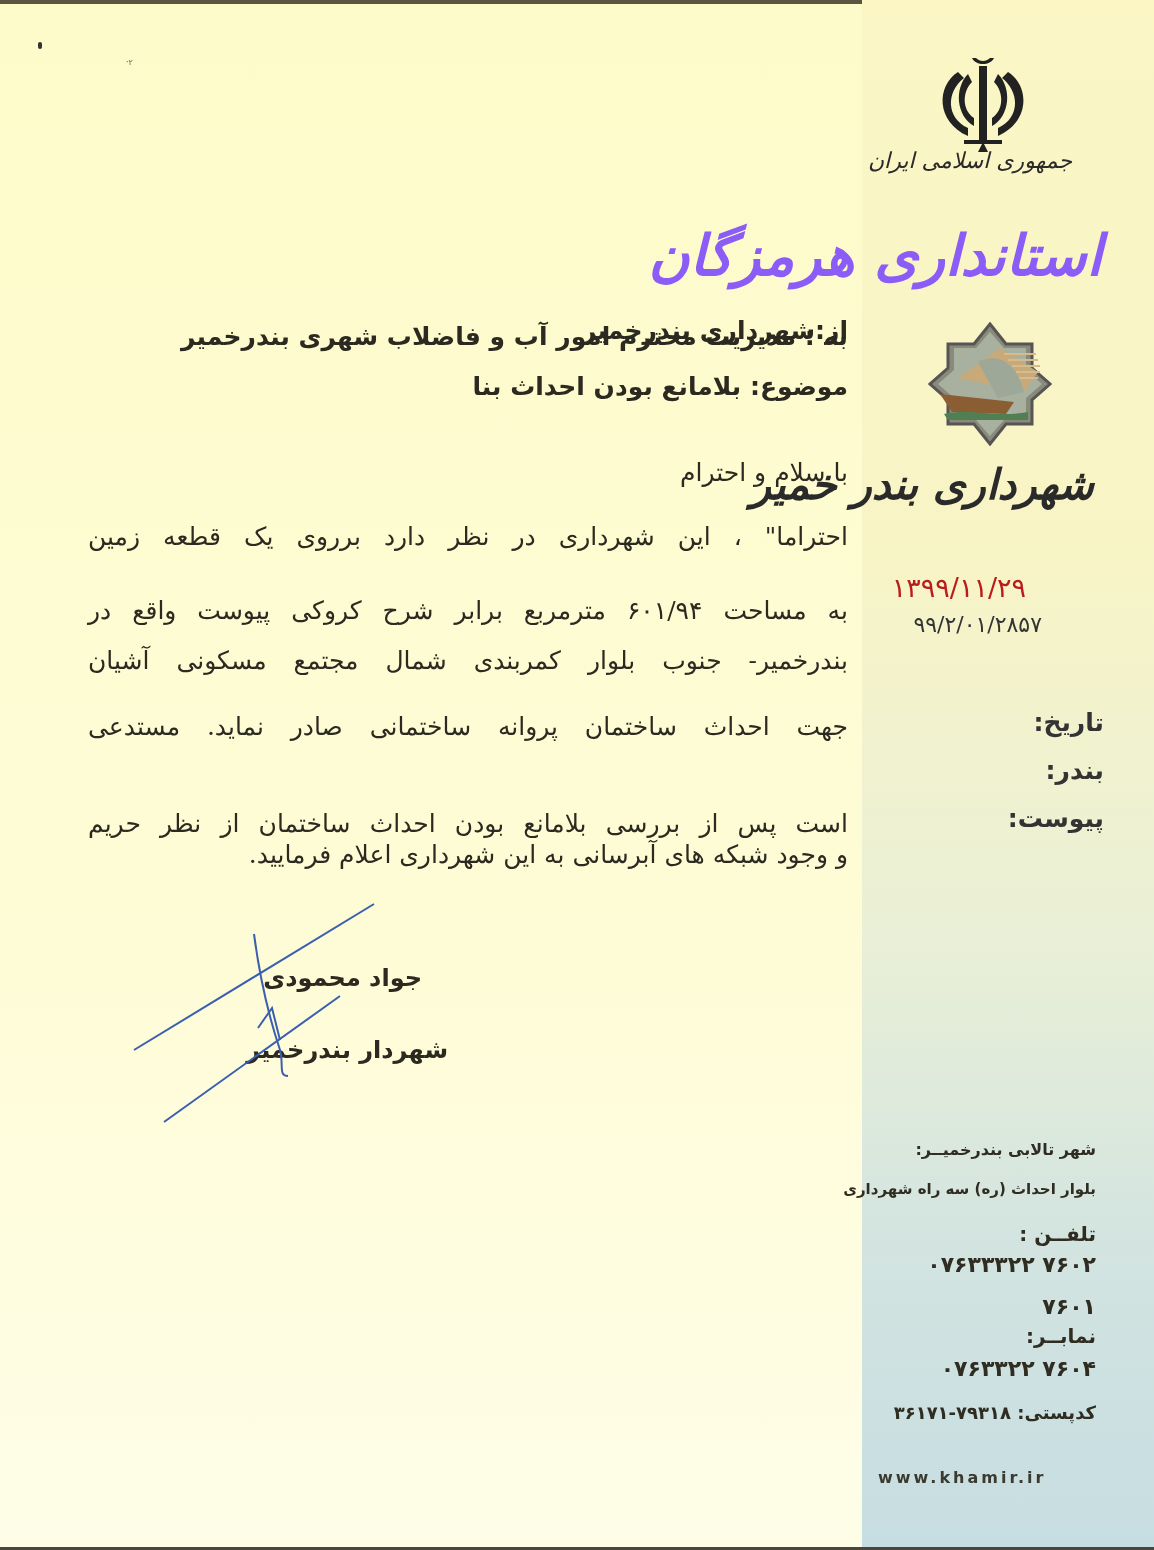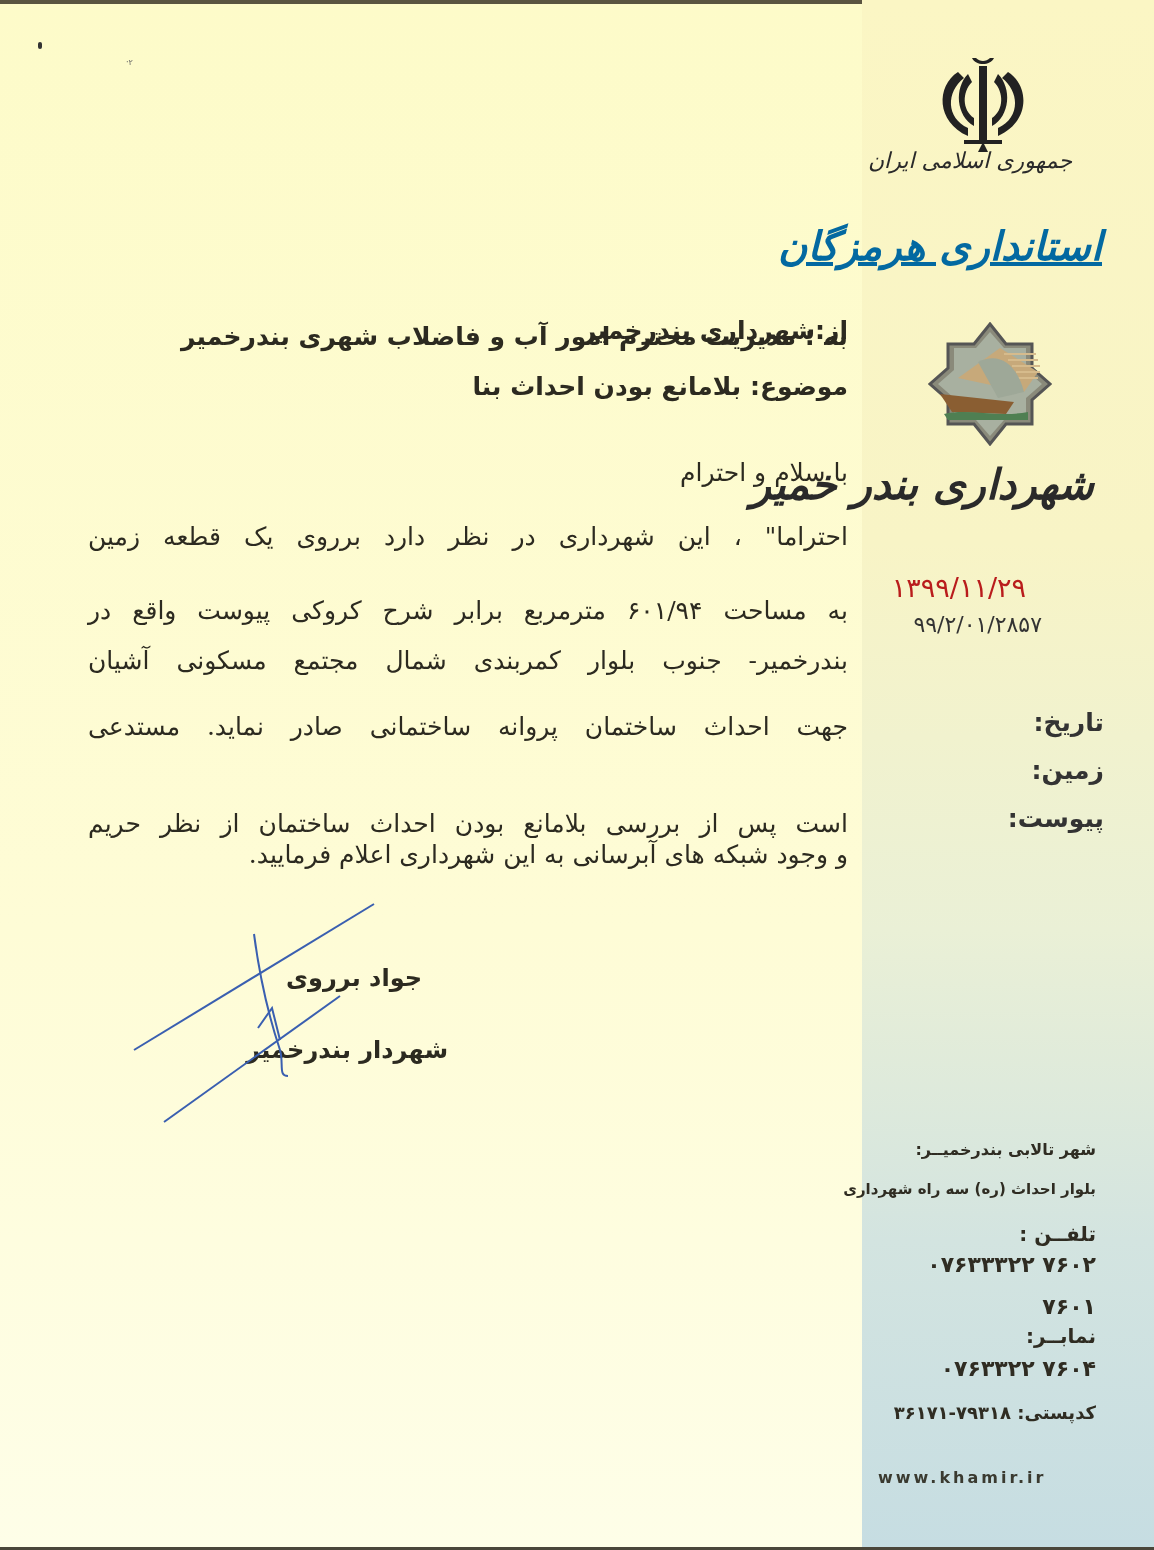--- a/index.html
+++ b/index.html
@@ -19,21 +19,21 @@
     position: absolute; left: 862px; top: 0; width: 292px; height: 1550px;
     background: linear-gradient(180deg, #fbf6c4 0%, #f8f4c6 35%, #eaf0d6 60%, #d3e4e0 80%, #c6dde2 100%);
   }
   .speck { position: absolute; width: 4px; height: 7px; background: #333; border-radius: 2px; }
   .speck2 { position: absolute; font-size: 8px; color: #666; }
 
   
   .emblem { position: absolute; left: 928px; top: 52px; width: 110px; height: 104px; }
   .rc-text { position: absolute; direction: rtl; text-align: center; }
   .iri-title { right: 82px; top: 148px; font-family: "DejaVu Serif", serif; font-style: italic; font-size: 22px; color: #2a2a2a; }
-  .province { right: 52px; top: 222px; font-family: "DejaVu Serif", serif; font-style: italic; font-weight: bold; font-size: 40px; color: #0369a1; text-decoration: underline; }
+  .province { right: 52px; top: 222px; font-family: "DejaVu Serif", serif; font-style: italic; font-weight: bold; font-size: 56px; color: #8b5cf6; }
   .muni-logo { position: absolute; left: 928px; top: 322px; width: 124px; height: 124px; }
   .muni-title { right: 60px; top: 460px; font-family: "DejaVu Serif", serif; font-style: italic; font-weight: bold; font-size: 42px; color: #2a2a2a; }
   .date-val { right: 128px; top: 572px; font-size: 27px; color: #b91c1c; letter-spacing: 1px; }
   .number-val { right: 112px; top: 612px; font-size: 22px; color: #333; letter-spacing: 1px; }
   .meta-label { right: 50px; font-weight: bold; font-size: 25px; color: #333; }
   .addr-city { right: 58px; top: 1140px; font-weight: bold; font-size: 16px; }
   .addr-street { right: 58px; top: 1180px; font-weight: bold; font-size: 15px; }
   .phone-label { right: 58px; top: 1222px; font-weight: bold; font-size: 20px; }
   .phone1 { right: 58px; top: 1252px; font-weight: bold; font-size: 22px; direction: ltr; letter-spacing: 2px; }
   .phone2 { right: 58px; top: 1294px; font-weight: bold; font-size: 22px; direction: ltr; letter-spacing: 2px; }
@@ -90,21 +90,21 @@
     <line x1="90" y1="56" x2="110" y2="56"></line>
   </g>
   <path d="M50 40 C 70 30, 88 40, 96 70 L 70 76 Z" fill="#9ea898"></path>
   <path d="M12 72 L 86 80 L 78 92 L 24 90 Z" fill="#8a5e32"></path>
   <path d="M16 92 C 40 86, 70 96, 100 90 L 100 98 L 20 98 Z" fill="#4f7f52"></path>
 </svg>
 <div class="rc-text muni-title">شهرداری بندر خمیر</div>
 <div class="rc-text date-val">۱۳۹۹/۱۱/۲۹</div>
 <div class="rc-text number-val">۹۹/۲/۰۱/۲۸۵۷</div>
 <div class="rc-text meta-label" style="top:708px;">تاریخ:</div>
-<div class="rc-text meta-label" style="top:756px;">زمین:</div>
+<div class="rc-text meta-label" style="top:756px;">بندر:</div>
 <div class="rc-text meta-label" style="top:804px;">پیوست:</div>
 
 <div class="rc-text addr-city">شهر تالابی بندرخمیــر:</div>
 <div class="rc-text addr-street">بلوار احداث (ره) سه راه شهرداری</div>
 <div class="rc-text phone-label">تلفــن :</div>
 <div class="rc-text phone1">۰۷۶۳۳۳۲۲ ۷۶۰۲</div>
 <div class="rc-text phone2">۷۶۰۱</div>
 <div class="rc-text fax-label">نمابــر:</div>
 <div class="rc-text fax1">۰۷۶۳۳۲۲ ۷۶۰۴</div>
 <div class="rc-text postal">کدپستی: ۷۹۳۱۸-۳۶۱۷۱</div>
@@ -115,20 +115,20 @@
 <div class="letter hdr subject">موضوع: بلامانع بودن احداث بنا</div>
 
 <div class="letter greeting">با سلام و احترام</div>
 <div class="letter body-line" style="top:522px;">احتراما" ، این شهرداری در نظر دارد برروی یک قطعه زمین</div>
 <div class="letter body-line" style="top:584px;margin-top:12px;">به مساحت ۶۰۱/۹۴ مترمربع برابر شرح کروکی پیوست واقع در</div>
 <div class="letter body-line" style="top:646px;">بندرخمیر- جنوب بلوار کمربندی شمال مجتمع مسکونی آشیان</div>
 <div class="letter body-line" style="top:712px;">جهت احداث ساختمان پروانه ساختمانی صادر نماید. مستدعی</div>
 <div class="letter body-line" style="top:796px;margin-top:13px;">است پس از بررسی بلامانع بودن احداث ساختمان از نظر حریم</div>
 <div class="letter body-line last" style="top:840px;">و وجود  شبکه های آبرسانی به این شهرداری اعلام فرمایید.</div>
 
-<div class="letter sig-name">جواد برروی</div>
+<div class="letter sig-name">جواد محمودی</div>
 <div class="letter sig-title">شهردار بندرخمیر</div>
 <svg class="signature" viewBox="0 0 260 230">
   <path d="M4 150 L 244 4" stroke="#3a5fb0" stroke-width="2" fill="none"></path>
   <path d="M34 222 L 210 96" stroke="#3a5fb0" stroke-width="2" fill="none"></path>
   <path d="M124 34 C 130 80, 140 120, 150 150 C 154 164, 148 176, 158 176" stroke="#3a5fb0" stroke-width="2" fill="none"></path>
   <path d="M128 128 L 142 108 L 150 140" stroke="#3a5fb0" stroke-width="2" fill="none"></path>
 </svg>
 
 </body></html>

